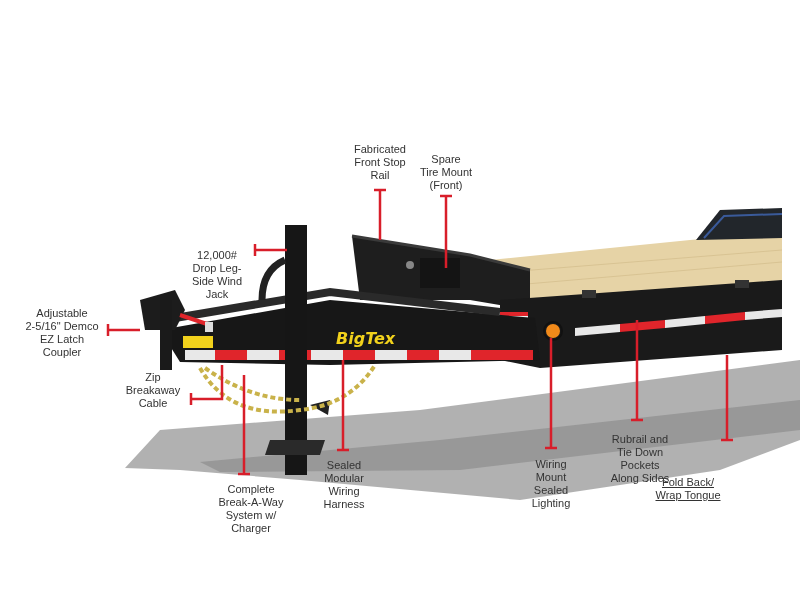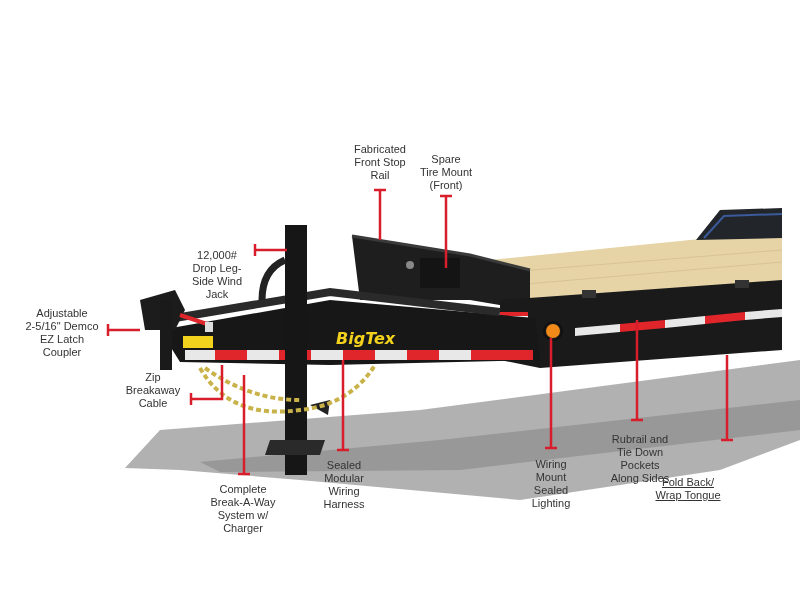--- a/index.html
+++ b/index.html
@@ -126,21 +126,21 @@
 Drop Leg-
 Side Wind
 Jack</div>
 <div class="label" style="left:18px; top:307px; width:88px;">Adjustable
 2-5/16" Demco
 EZ Latch
 Coupler</div>
 <div class="label" style="left:118px; top:371px; width:70px;">Zip
 Breakaway
 Cable</div>
-<div class="label" style="left:203px; top:483px; width:80px;">Complete
+<div class="label" style="left:211px; top:483px; width:80px;">Complete
 Break-A-Way
 System w/
 Charger</div>
 <div class="label" style="left:312px; top:459px; width:64px;">Sealed
 Modular
 Wiring
 Harness</div>
 <div class="label" style="left:518px; top:458px; width:66px;">Wiring
 Mount
 Sealed

